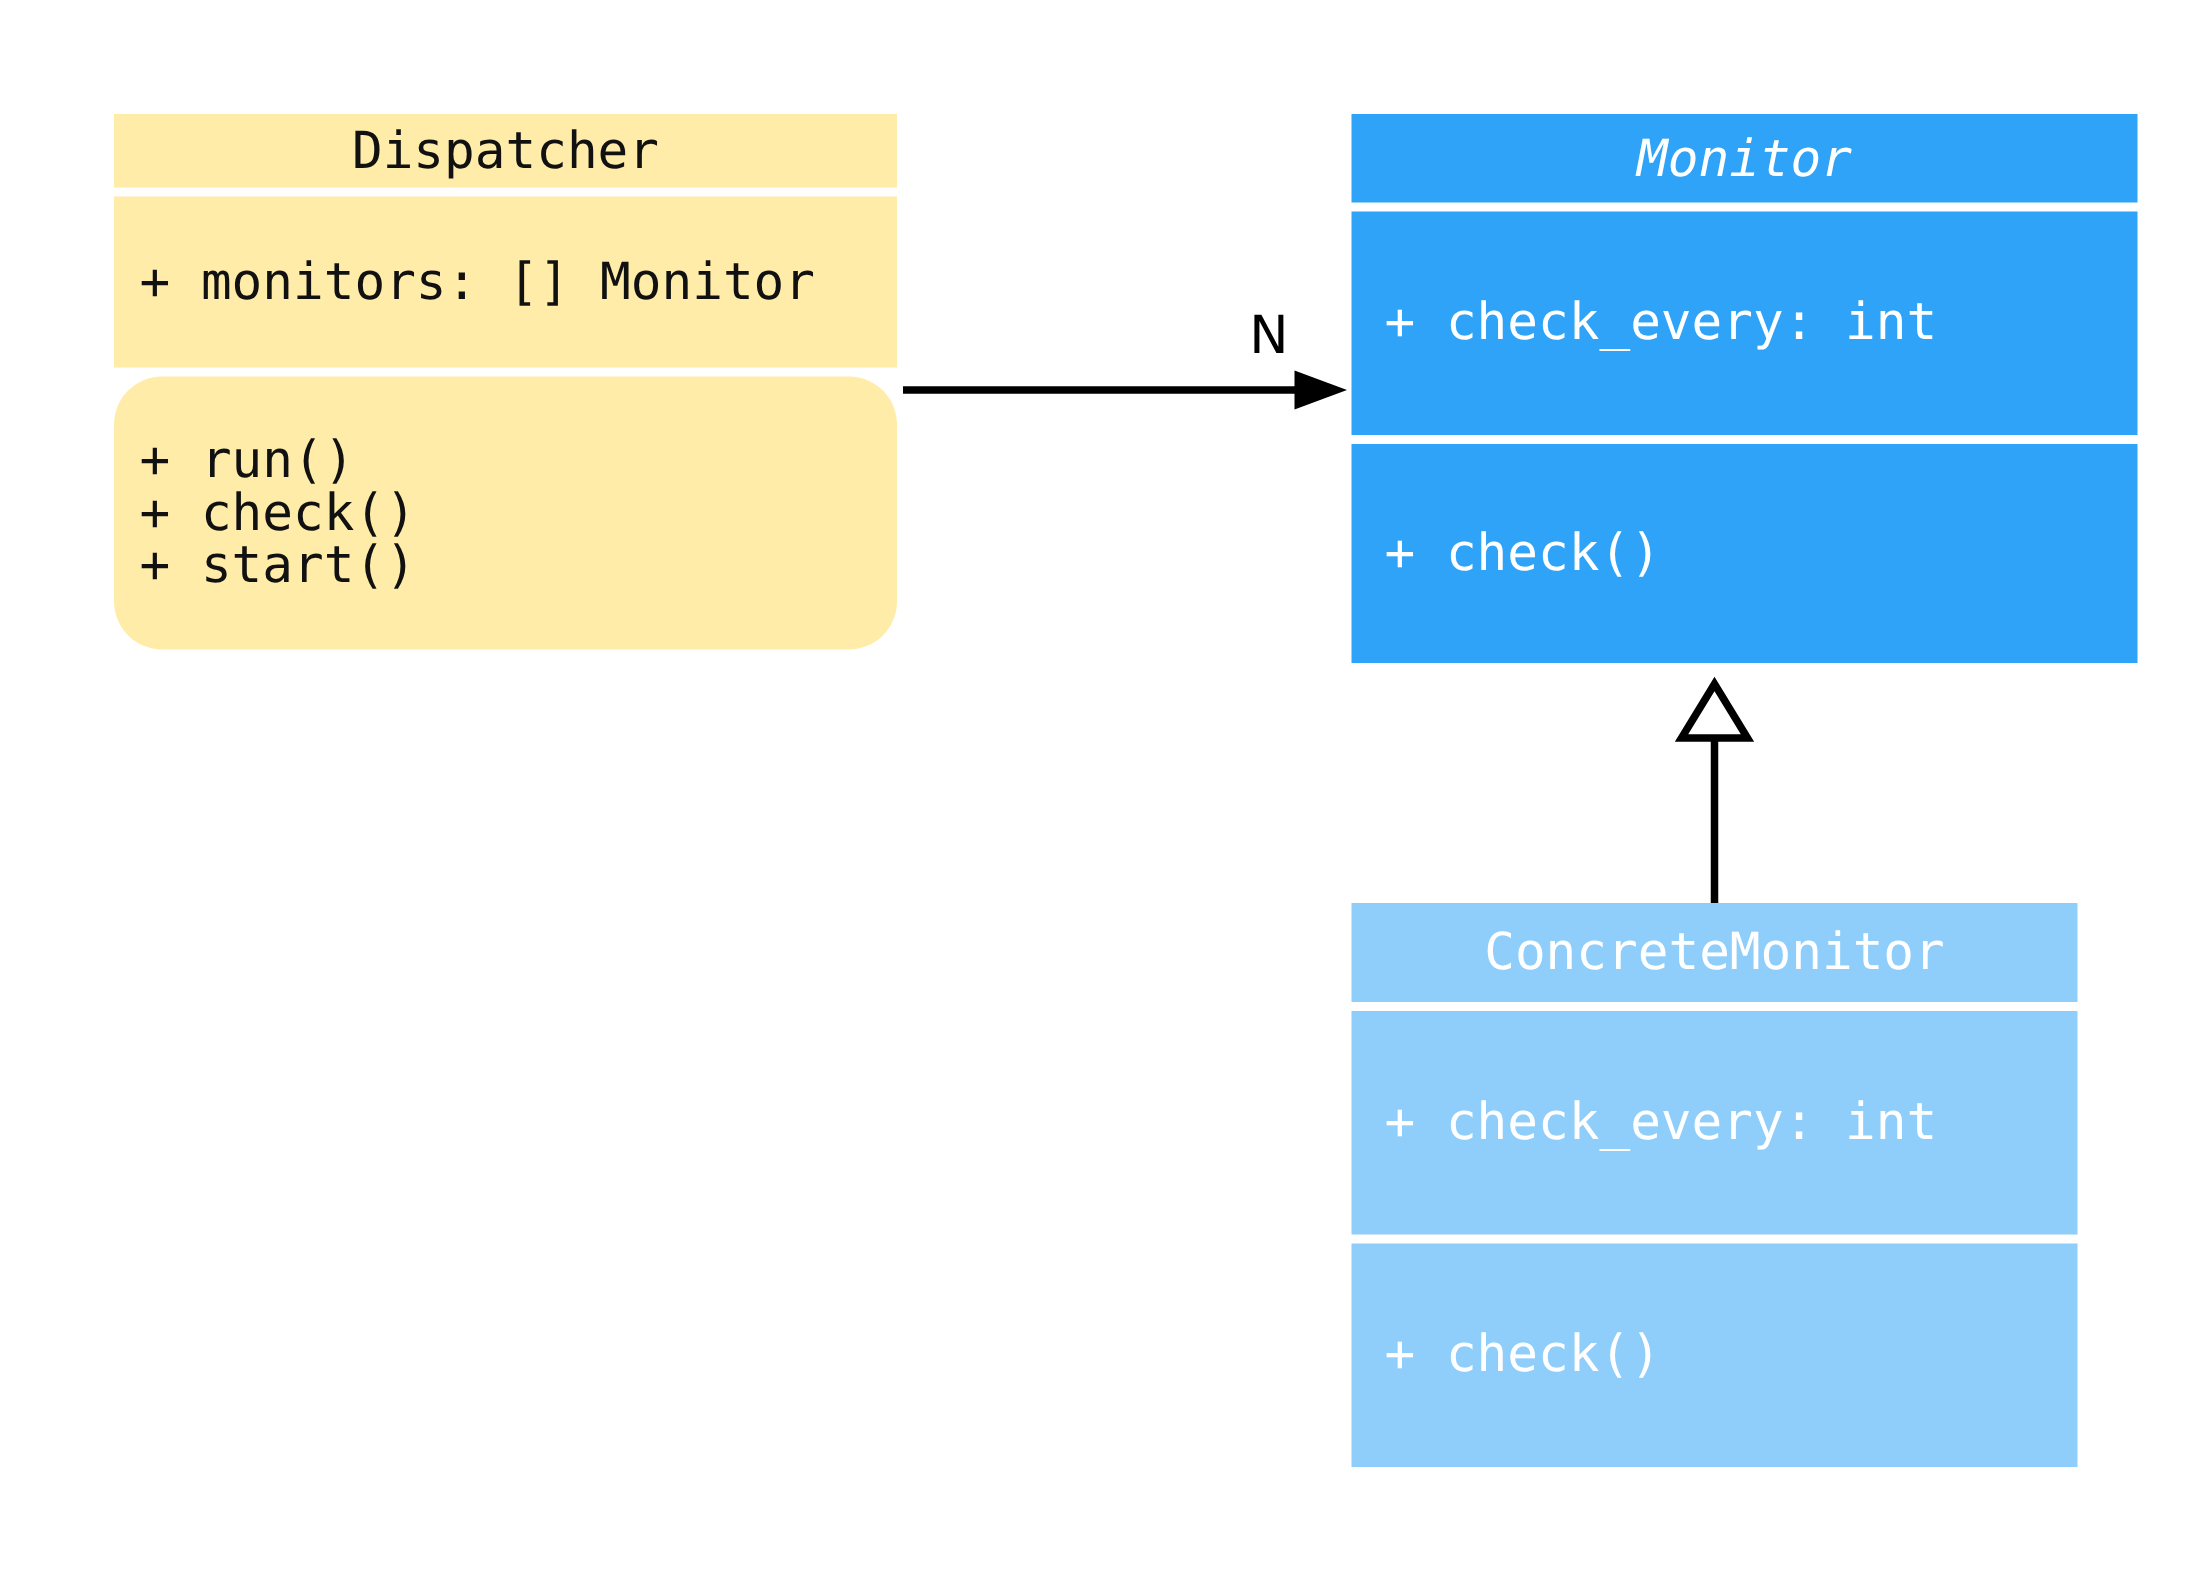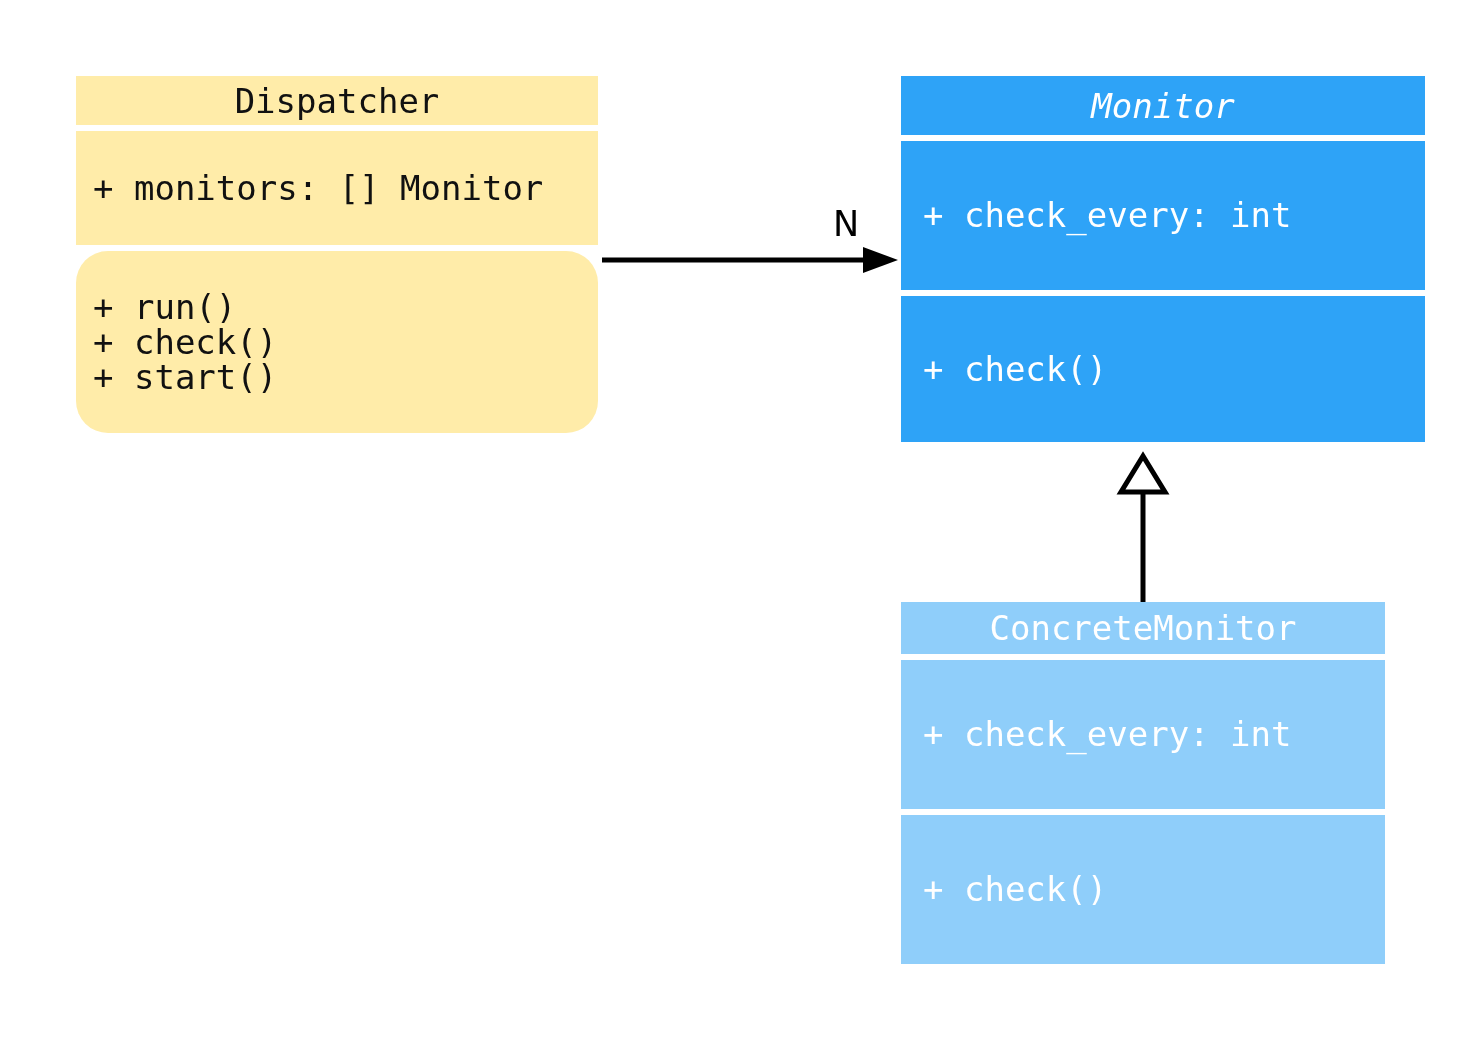--- a/index.html
+++ b/index.html
@@ -97,21 +97,21 @@
     <div class="sec title" style="height: 59px; font-style: italic;">Monitor</div>
     <div class="sec body" style="height:149px;">
       <div class="member-line">+ check_every: int</div>
     </div>
     <div class="sec body" style="height:146px;">
       <div class="member-line">+ check()</div>
     </div>
   </div>
 
   <div class="class-box" style="left: 901px; top: 602px; width: 484px; --pad: 22px; --fill: #8FCEFA; --text: #FFFFFF;">
-    <div class="sec title" style="height:52px;">ConcreteMonitor</div>
+    <div class="sec title" style="height:66px;">ConcreteMonitor</div>
     <div class="sec body" style="height:149px;">
       <div class="member-line">+ check_every: int</div>
     </div>
     <div class="sec body" style="height:149px;">
       <div class="member-line">+ check()</div>
     </div>
   </div>
 
 </div>
 

